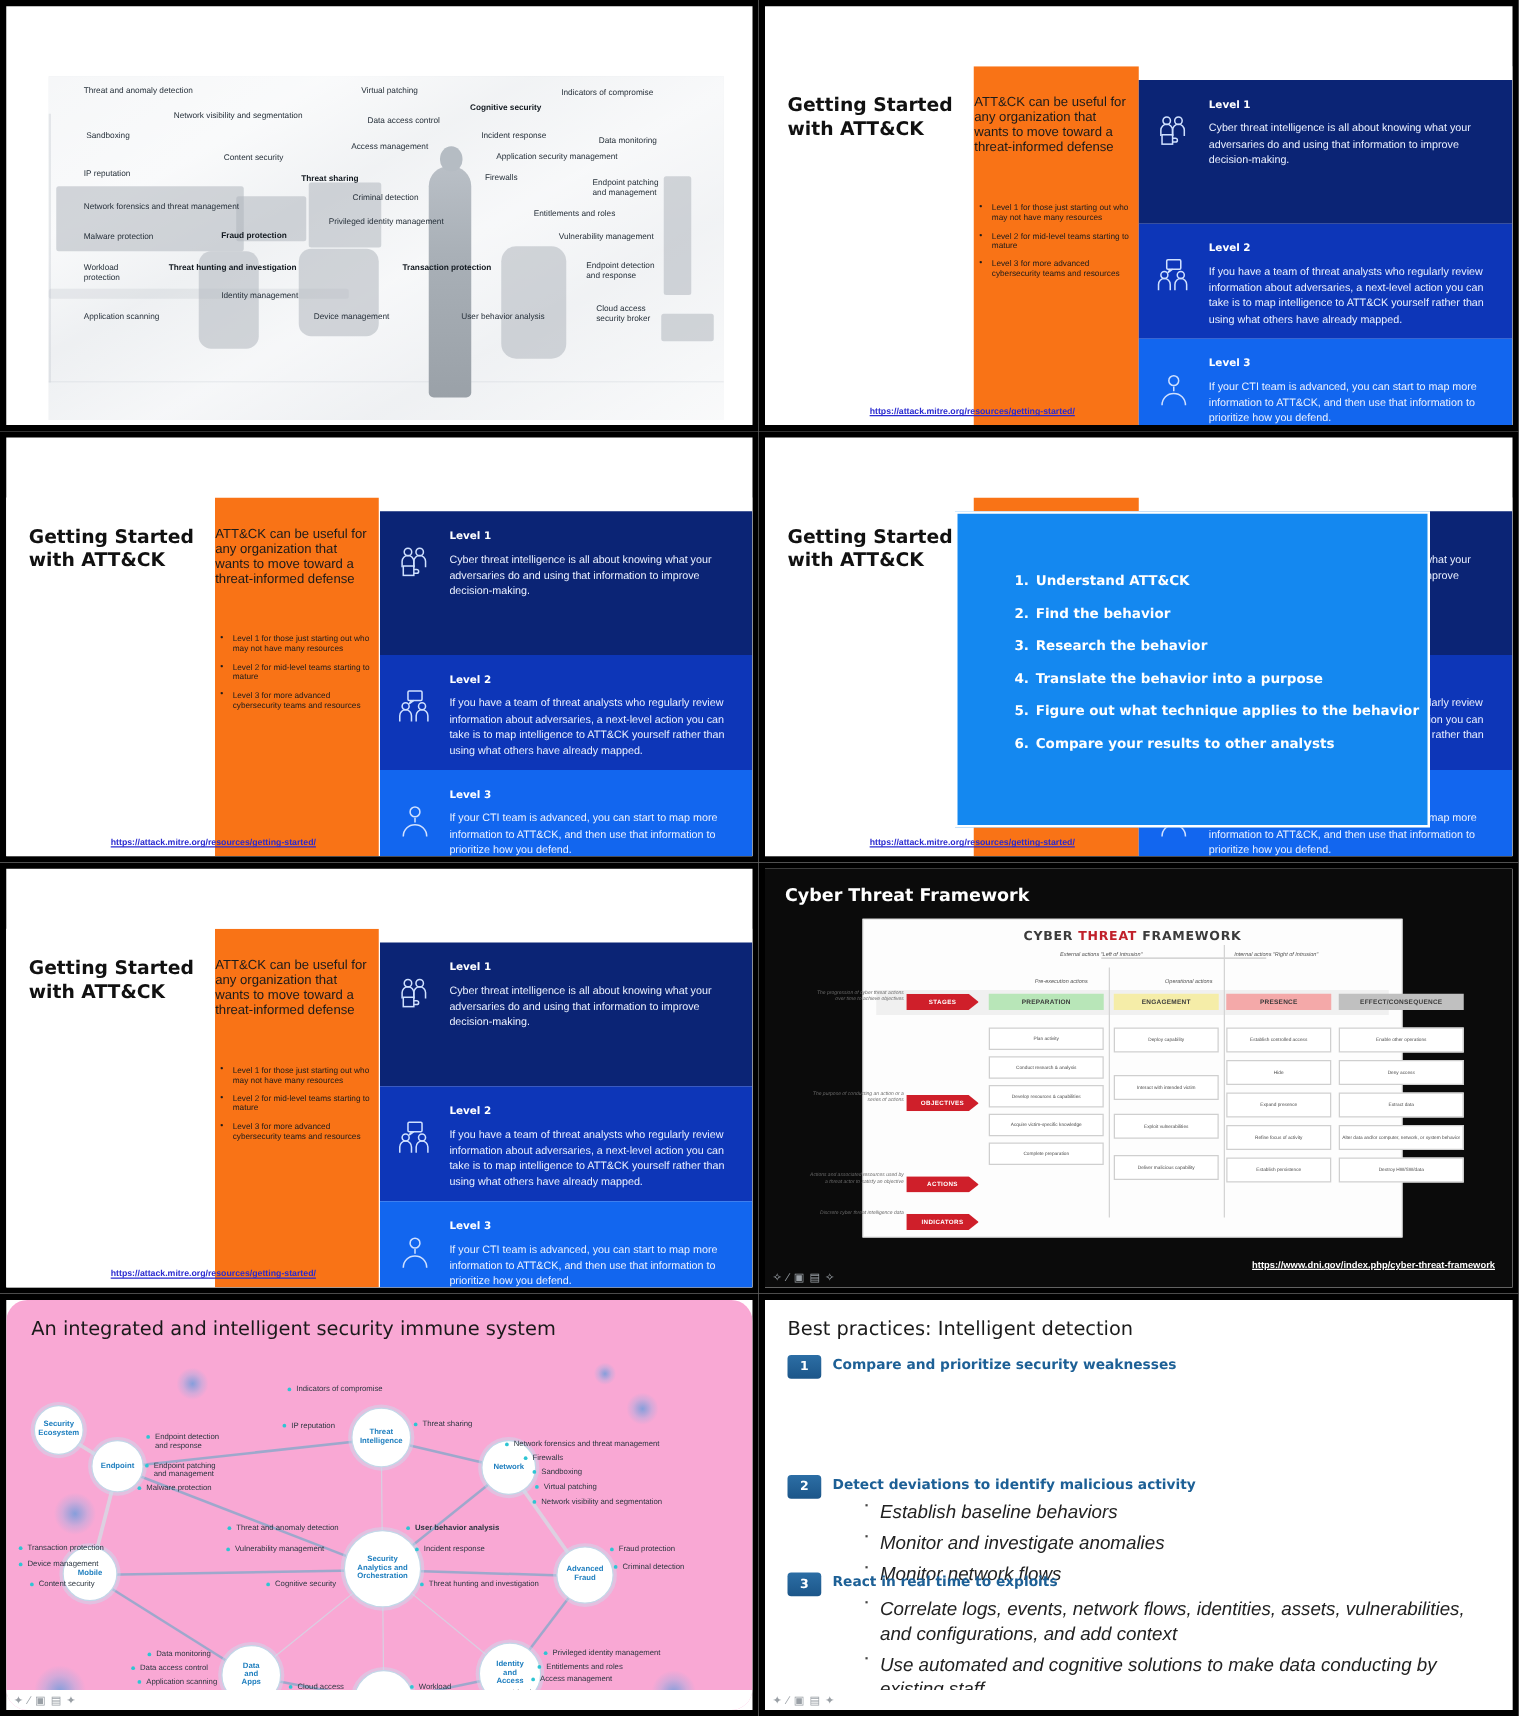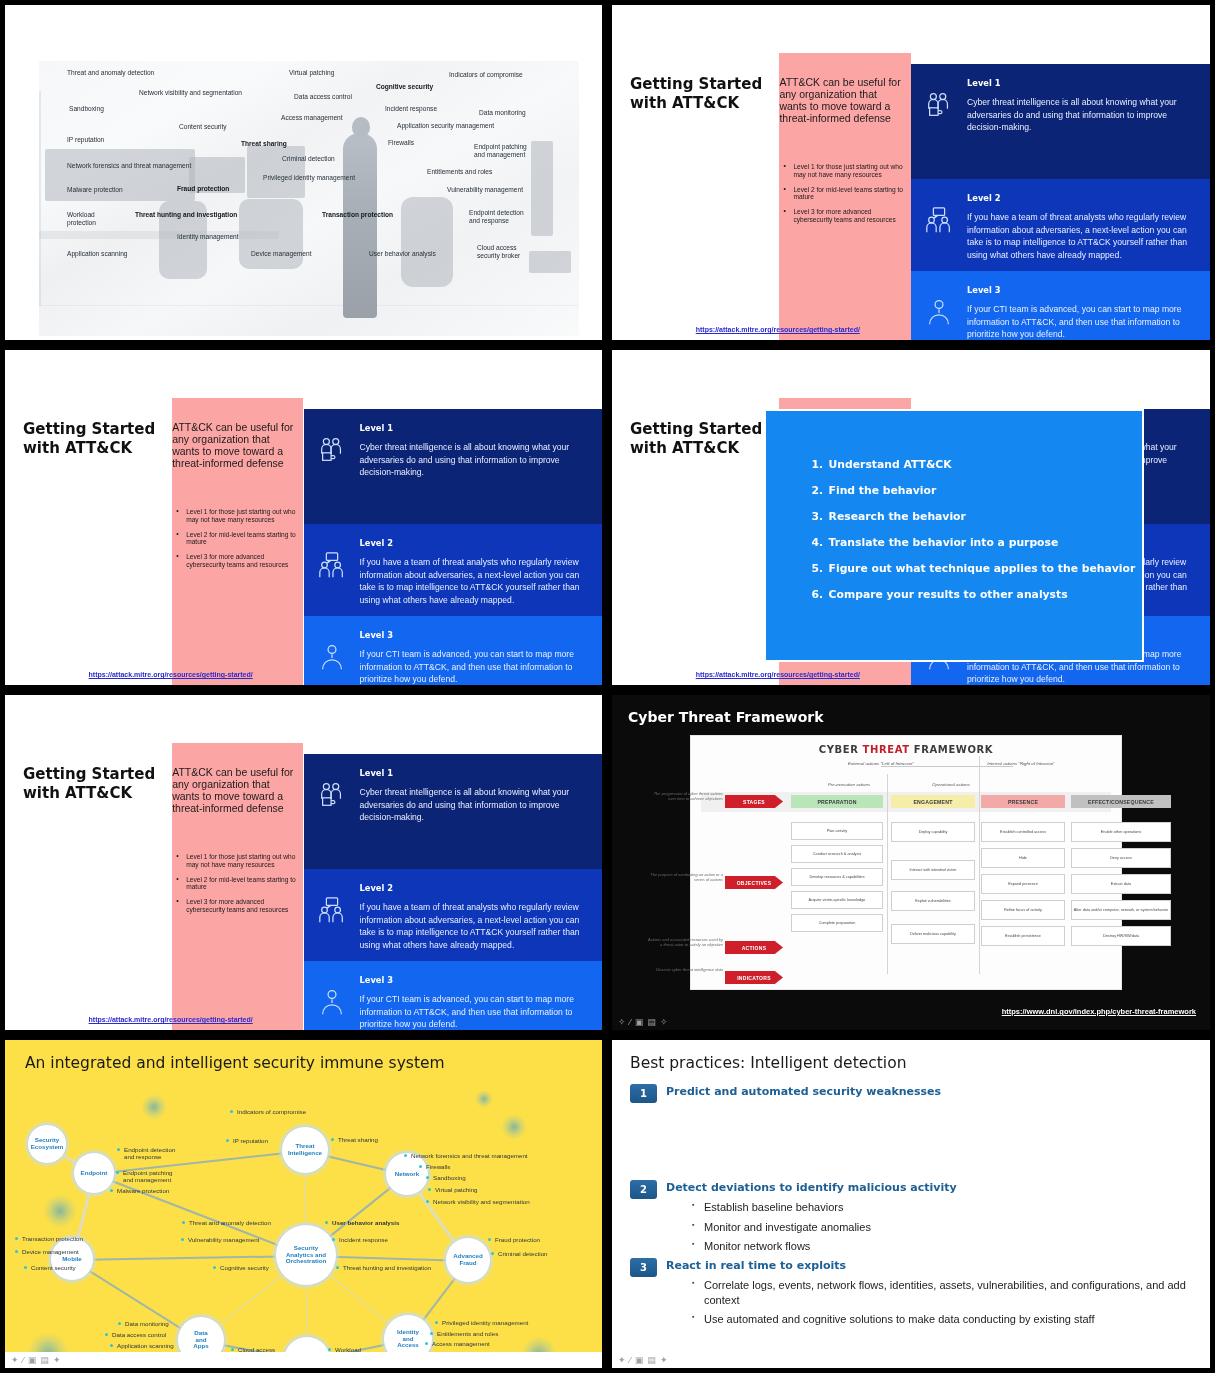--- a/index.html
+++ b/index.html
@@ -70,21 +70,21 @@
   .chaos-label.bold { font-weight: bold; color:#10171e; }
 
   
   .atk { position:absolute; inset:0; background:#ffffff;margin-top:48px; }
   .atk-left {
     position:absolute; left:0; top:0; width:28%; height:100%;
     background:#ffffff;
   }
   .atk-mid {
     position:absolute; left:28%; top:0; width:22%; height:100%;
-    background:#fca5a5;
+    background:#f97316;
   }
   .atk-title {
     position:absolute; left:18px; top:22px;
     font-size:15px; font-weight:bold; color:#111; line-height:1.25;
     font-family:"DejaVu Sans", sans-serif;
   }
   .atk-intro {
     position:absolute; left:0; top:24px; right:10px;
     font-size:10.5px; color:#1b1b1b; line-height:1.13;
     font-family:"Liberation Sans", sans-serif;
@@ -150,21 +150,21 @@
   .cell { position:absolute; border:0.6px solid #cfcfcf; background:#fff;
           display:flex; align-items:center; justify-content:center; text-align:center;
           font-size:3.8px; color:#4a4a4a; line-height:1.25; padding:1px; }
   .ctf-sep { position:absolute; width:0.6px; background:#d4d4d4; }
   .ctf-url {
     position:absolute; right:14px; bottom:14px;
     font-size:7.5px; font-weight:bold; color:#ffffff; text-decoration:underline;
   }
 
   
-  .imm { position:absolute; inset:0; background:#fde047; }
+  .imm { position:absolute; inset:0; background:#f9a8d4;border-radius:17px; }
   .imm-title {
     position:absolute; left:20px; top:14px; font-size:15.5px; color:#1a1a1a;
     font-family:"DejaVu Sans", sans-serif;
   }
   .node {
     position:absolute; border-radius:50%;
     background:#fff; border:1.6px solid #c3d7e8;
     box-shadow:0 0 0 2.5px rgba(200,222,240,.45);
     display:flex; align-items:center; justify-content:center; text-align:center;
     font-size:6.2px; font-weight:bold; color:#1f7fbf; line-height:1.12;
@@ -190,21 +190,21 @@
     color:#fff; font-size:10px; font-weight:bold;
     display:flex; align-items:center; justify-content:center;
     font-family:"DejaVu Sans", sans-serif;
   }
   .bp-head { position:absolute; left:36px; top:1px; font-size:11px; font-weight:bold; color:#1d6096;
              font-family:"DejaVu Sans", sans-serif; }
   .bp-list { position:absolute; left:52px; top:20px; right:0; list-style:none; }
   .bp-list li { position:relative; padding-left:14px; font-size:10.6px; color:#222;
                 line-height:1.32; margin-bottom:2px; font-family:"DejaVu Sans", sans-serif; }
   .bp-list li::before { content:"•"; position:absolute; left:2px; top:-1px; color:#444; }
-  .bp-list.sq li { font-size:11px; font-family:"Liberation Sans", sans-serif; margin-bottom:5px; }
+  .bp-list.sq li { font-size:15px; font-family:"Liberation Sans", sans-serif; margin-bottom:5px;font-style:italic; }
   .bp-list.sq li::before { content:"▪"; font-size:7px; top:0px; }
 
   
   .toolbar {
     position:absolute; left:0; bottom:0; width:100%; height:16px;
     background:#ffffff; display:flex; align-items:center; gap:4px; padding-left:6px;
   }
   .toolbar span { font-size:9px; color:#9aa0a6; line-height:1; }
 </style>
 </head>
@@ -725,21 +725,21 @@
       </div>
     </div>
   </div>
 
   <div class="panel">
     <div class="slide bp">
       <div class="bp-title">Best practices: Intelligent detection</div>
       <div id="bp-layer">
           <div class="bp-group" style="top: 44px;">
             <div class="bp-badge">1</div>
-            <div class="bp-head">Predict and automated security weaknesses</div>
+            <div class="bp-head">Compare and prioritize security weaknesses</div>
             <ul class="bp-list">
             </ul>
           </div>
           <div class="bp-group" style="top: 140px;">
             <div class="bp-badge">2</div>
             <div class="bp-head">Detect deviations to identify malicious activity</div>
             <ul class="bp-list sq" style="left: 60px;">
               <li>Establish baseline behaviors</li>
               <li>Monitor and investigate anomalies</li>
               <li>Monitor network flows</li>

